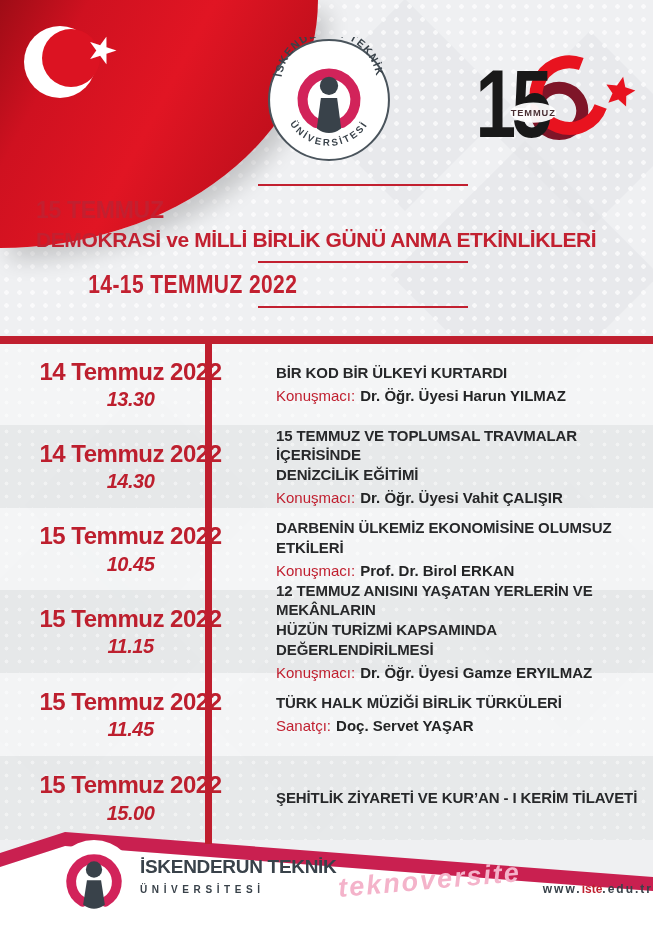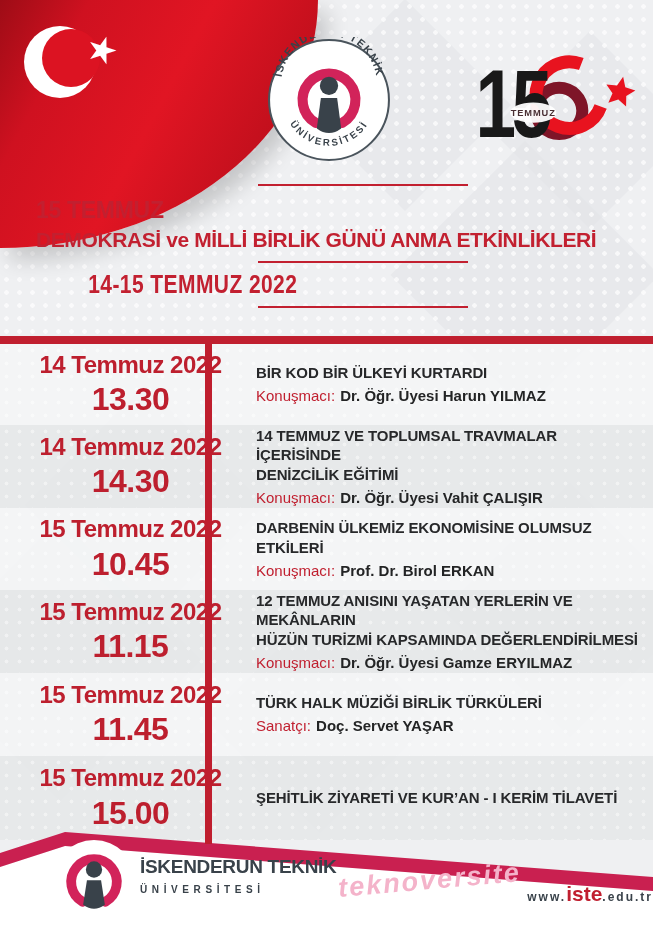--- a/index.html
+++ b/index.html
@@ -43,41 +43,41 @@
     background-image:radial-gradient(rgba(255,255,255,.45) 1.7px, transparent 2.2px);
     background-size:13px 13px;
   }
   .row.odd{background-color:rgba(245,246,247,.85);}
   .row.even{background-color:rgba(229,231,233,.85);}
   .row:nth-child(1){height:81px}.row:nth-child(2){height:83px}
   .row:nth-child(3){height:82px}.row:nth-child(4){height:83px}
   .row:nth-child(5){height:83px}.row:nth-child(6){height:84px}
   .date-col{width:205px;display:flex;flex-direction:column;justify-content:center;align-items:center;color:#bd1f2e;padding-left:28px;}
   .date-line{font-size:24px;font-weight:800;letter-spacing:-0.5px;line-height:1.15;}
-  .time-line{font-size:32px;font-weight:800;letter-spacing:-0.5px;line-height:1.15;margin-top:3px;}
-  .content-col{flex:1;display:flex;flex-direction:column;justify-content:center;padding:6px 14px 6px 23px;}
+  .time-line{font-size:20px;font-weight:800;letter-spacing:-0.5px;line-height:1.15;margin-top:3px;font-style:italic;}
+  .content-col{flex:1;display:flex;flex-direction:column;justify-content:center;padding:6px 14px 6px 23px;margin-left:20px;}
   .event-title{font-size:15px;font-weight:800;color:#27282a;line-height:1.32;white-space:pre-line;letter-spacing:-0.1px;}
   .speaker-line{margin-top:3px;font-size:15px;line-height:1.3;}
   .speaker-label{font-weight:400;color:#c01f2f;}
   .speaker-name{font-weight:700;color:#232425;margin-left:5px;}
   .vline{position:absolute;left:205px;top:344px;width:7px;height:500px;background:#bf1e2e;z-index:3;}
   
   .footer-band{position:absolute;left:0;top:830px;width:653px;height:95px;z-index:2;}
   .footer-content{position:absolute;left:0;top:838px;width:100%;height:87px;z-index:4;}
   .footer-logo{position:absolute;left:56px;top:6px;width:76px;height:76px;}
   .footer-name{position:absolute;left:140px;top:18px;color:#39424a;}
   .footer-name .uni-main{font-size:19px;font-weight:800;letter-spacing:-0.3px;}
   .footer-name .uni-sub{font-size:10px;font-weight:700;letter-spacing:4.6px;margin-top:6px;}
   .teknoversite{
     position:absolute;left:338px;top:27px;color:#f4b3ca;font-size:27px;font-style:italic;
     letter-spacing:2px;transform:rotate(-5deg);font-weight:600;
   }
   .website{position:absolute;right:0;top:44px;display:flex;align-items:baseline;color:#39424a;}
   .website .w-pre{font-size:12px;font-weight:700;letter-spacing:2px;}
-  .website .w-hl{font-size:21px;font-weight:800;color:#c01f2f;letter-spacing:0;}
+  .website .w-hl{font-size:12px;font-weight:800;color:#c01f2f;letter-spacing:0;}
   .website .w-suf{font-size:12px;font-weight:700;letter-spacing:2px;}
 </style>
 </head>
 <body>
 
 <div class="poster">
 
   <div class="diamond" style="left:330px;top:30px;width:150px;height:150px;"></div>
   <div class="diamond" style="left:430px;top:180px;width:190px;height:190px;"></div>
   <div class="diamond" style="left:520px;top:60px;width:140px;height:140px;"></div>
@@ -142,21 +142,21 @@
         </div>
       </div>
     </div>
 
     <div class="row even">
       <div class="date-col">
         <div class="date-line">14 Temmuz 2022</div>
         <div class="time-line">14.30</div>
       </div>
       <div class="content-col">
-        <div class="event-title">14 TEMMUZ VE TOPLUMSAL TRAVMALAR İÇERİSİNDE
+        <div class="event-title">15 TEMMUZ VE TOPLUMSAL TRAVMALAR İÇERİSİNDE
 DENİZCİLİK EĞİTİMİ</div>
         <div class="speaker-line">
           <span class="speaker-label">Konuşmacı:</span><span class="speaker-name">Dr. Öğr. Üyesi Vahit ÇALIŞIR</span>
         </div>
       </div>
     </div>
 
     <div class="row odd">
       <div class="date-col">
         <div class="date-line">15 Temmuz 2022</div>

